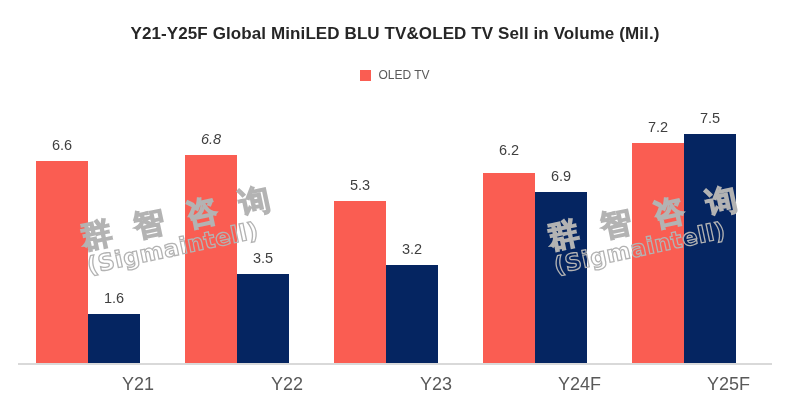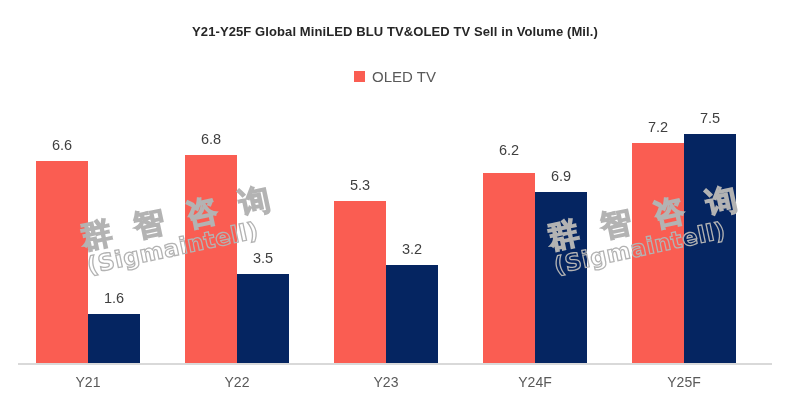--- a/index.html
+++ b/index.html
@@ -20,21 +20,21 @@
     background: #ffffff;
   }
 
   
   #chart-title {
     position: absolute;
     top: 24px;
     left: 0;
     width: 790px;
     text-align: center;
-    font-size: 13px;
+    font-size: 17px;
     font-weight: bold;
     color: #262626;
     letter-spacing: 0.1px;
     white-space: nowrap;
   }
 
   
   #legend {
     position: absolute;
     top: 68px;
@@ -49,21 +49,21 @@
     display: flex;
     align-items: center;
     gap: 7px;
   }
   .legend-swatch {
     width: 11px;
     height: 11px;
     display: block;
   }
   .legend-label {
-    font-size: 15px;
+    font-size: 12px;
     color: #595959;
     white-space: nowrap;
   }
 
   
   #plot {
     position: absolute;
     left: 0;
     top: 0;
     width: 790px;
@@ -88,23 +88,23 @@
     position: absolute;
     font-size: 14.5px;
     color: #3f3f3f;
     text-align: center;
     white-space: nowrap;
   }
 
   .cat-label {
     position: absolute;
     top: 374px;
-    font-size: 14px;
+    font-size: 18px;
     color: #595959;
-    text-align: center;
+    text-align: right;
     white-space: nowrap;
   }
 
   
   .watermark {
     position: absolute;
     transform: rotate(-12deg);
     transform-origin: left top;
     pointer-events: none;
     user-select: none;
@@ -154,21 +154,21 @@
         <div class="bar series-oled" style="left: 334px; width: 52px; height: 162.18px;"></div>
         <div class="bar series-mini" style="left: 386px; width: 52px; height: 97.92px;"></div>
         <div class="bar series-oled" style="left: 483px; width: 52px; height: 189.72px;"></div>
         <div class="bar series-mini" style="left: 535px; width: 52px; height: 171.36px;"></div>
         <div class="bar series-oled" style="left: 632px; width: 52px; height: 220.32px;"></div>
         <div class="bar series-mini" style="left: 684px; width: 52px; height: 229.5px;"></div>
       </div>
     <div id="labels-layer">
         <div class="bar-label" style="left: 22px; width: 80px; top: 137.04px;">6.6</div>
         <div class="bar-label" style="left: 74px; width: 80px; top: 290.04px;">1.6</div>
-        <div class="bar-label" style="left: 171px; width: 80px; top: 130.92px;">6.8</div>
+        <div class="bar-label" style="left: 171px; width: 80px; top: 130.92px; font-style: italic;">6.8</div>
         <div class="bar-label" style="left: 223px; width: 80px; top: 250.26px;">3.5</div>
         <div class="bar-label" style="left: 320px; width: 80px; top: 176.82px; text-align: center;">5.3</div>
         <div class="bar-label" style="left: 372px; width: 80px; top: 241.08px;">3.2</div>
         <div class="bar-label" style="left: 469px; width: 80px; top: 142px;">6.2</div>
         <div class="bar-label" style="left: 521px; width: 80px; top: 167.64px;">6.9</div>
         <div class="bar-label" style="left: 618px; width: 80px; top: 118.68px;">7.2</div>
         <div class="bar-label" style="left: 670px; width: 80px; top: 109.5px;">7.5</div>
       </div>
     <div id="cats-layer">
         <div class="cat-label" style="left: 22px; width: 132px;">Y21</div>

